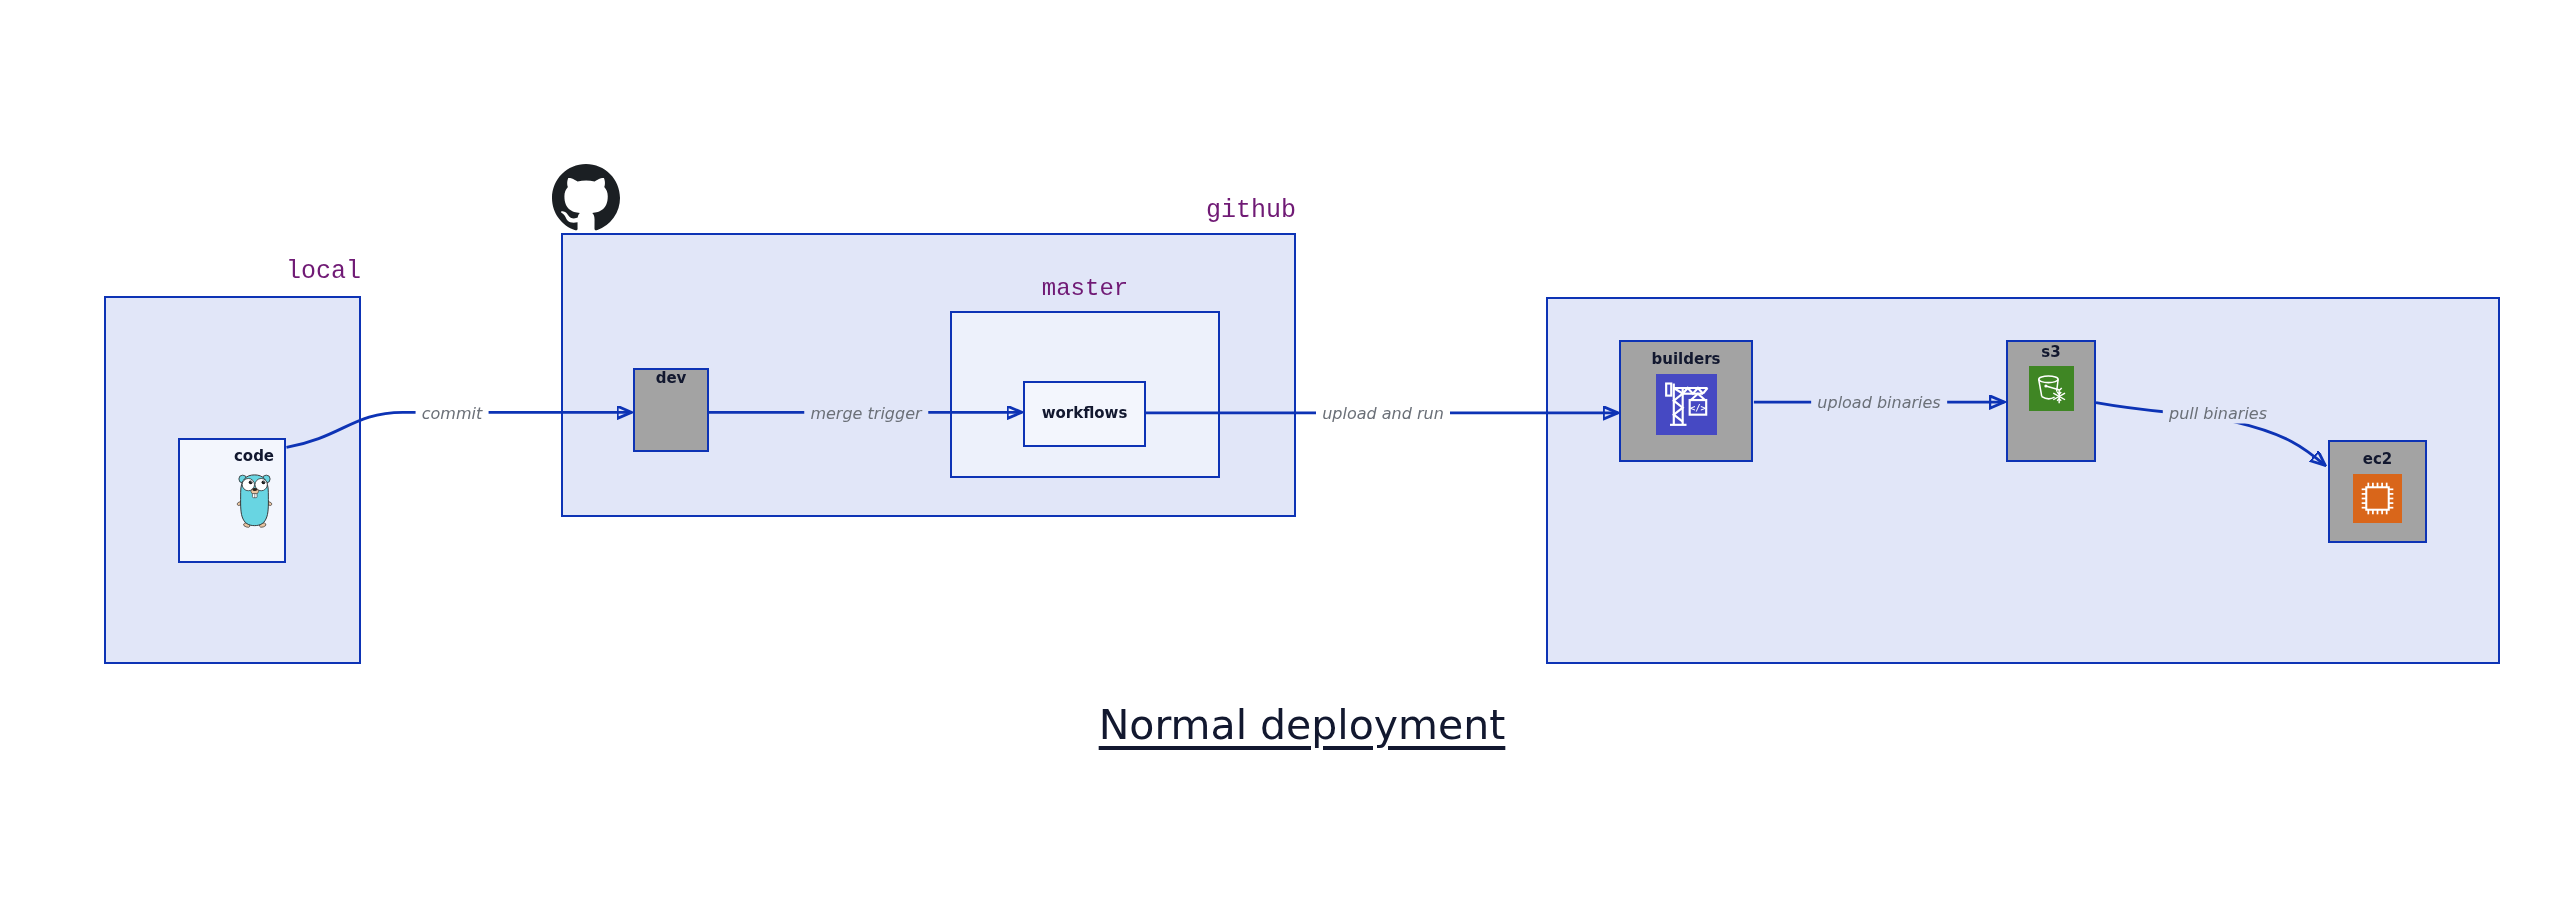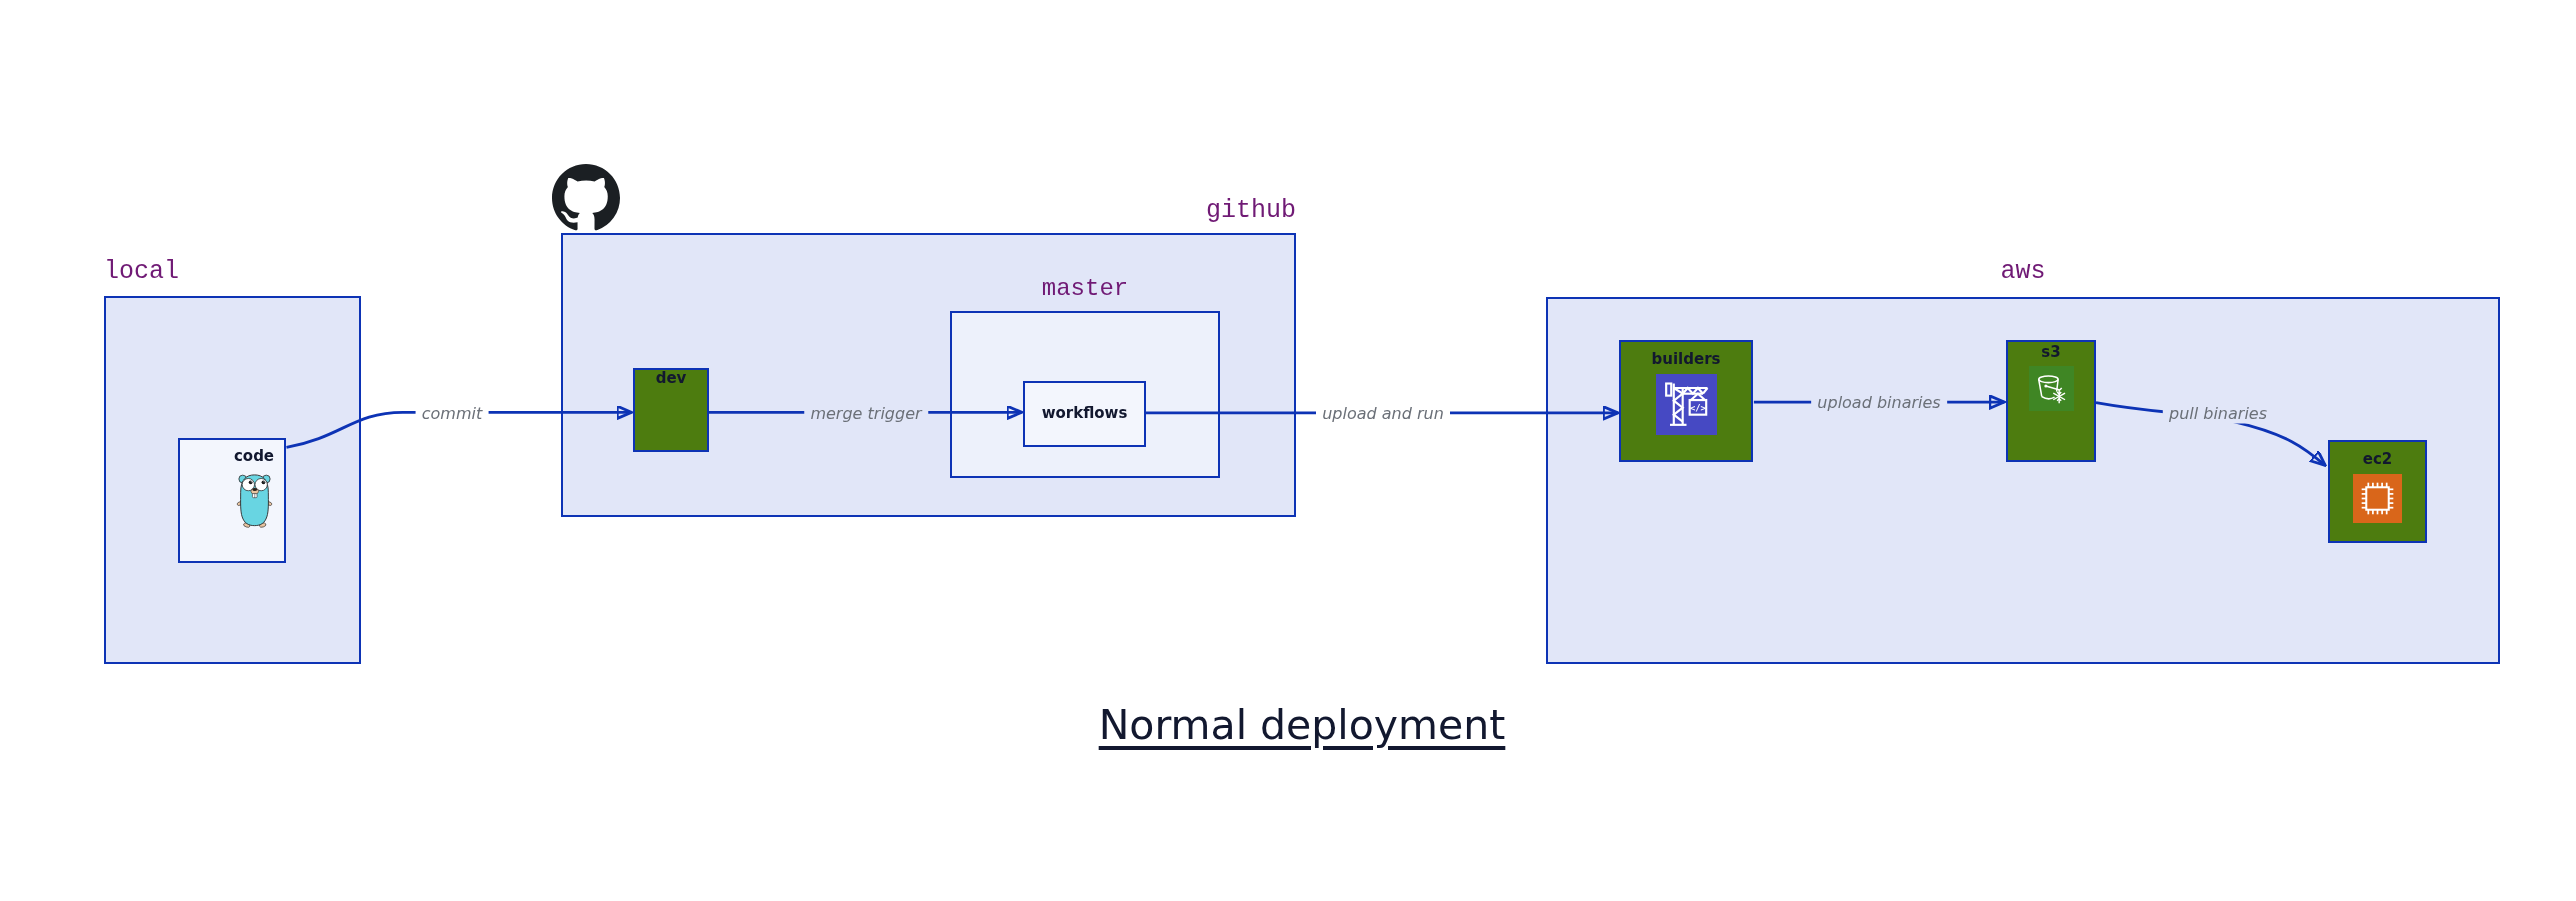--- a/index.html
+++ b/index.html
@@ -8,27 +8,27 @@
 
   
   .group{position:absolute;background:#e1e6f8;border:2.6px solid #0d33b5;box-sizing:border-box;z-index:1;}
   .g-local{left:104px;top:296px;width:257px;height:368px;}
   .g-github{left:561px;top:233px;width:735px;height:284px;}
   .g-master{left:950px;top:311px;width:270px;height:167px;background:#edf1fb;z-index:2;}
   .g-aws{left:1546px;top:297px;width:954px;height:367px;}
 
   
   .grouplabel{position:absolute;color:#701a75;font-size:25px;line-height:1.1;z-index:2;font-family:Liberation Mono, monospace;}
-  .l-local{left:104px;top:258px;width:257px;text-align:left;}
+  .l-local{left:104px;top:258px;width:257px;text-align:right;}
   .l-github{left:1090px;top:197px;width:206px;text-align:right;}
   .l-master{left:950px;top:276px;width:270px;text-align:center;font-size:24px;}
   .l-aws{left:1546px;top:258px;width:954px;text-align:center;}
 
   
-  .node{position:absolute;background:#4d7c0f;border:2.6px solid #0d33b5;box-sizing:border-box;z-index:3;
+  .node{position:absolute;background:#a3a3a3;border:2.6px solid #0d33b5;box-sizing:border-box;z-index:3;
         display:flex;flex-direction:column;align-items:center;}
   .nodelabel{color:#12182f;font-weight:bold;font-size:15px;line-height:1.15;}
   .n-code{left:178px;top:438px;width:108px;height:125px;background:#f3f6fd;padding-top:8.2px;padding-left:44px;}
   .n-dev{left:633px;top:368px;width:76px;height:84px;}
   .n-workflows{left:1023px;top:381px;width:123px;height:66px;background:#f3f6fd;justify-content:center;}
   .n-builders{left:1619px;top:340px;width:134px;height:122px;padding-top:9.3px;}
   .n-s3{left:2006px;top:340px;width:90px;height:122px;padding-top:2px;}
   .n-ec2{left:2328px;top:440px;width:99px;height:103px;padding-top:9.3px;}
   .iconwrap{margin-top:5.2px;line-height:0;}
 
@@ -62,21 +62,20 @@
 <div id="stage">
 
   <div class="group g-local"></div>
   <div class="group g-github"></div>
   <div class="group g-master"></div>
   <div class="group g-aws"></div>
 
   <div class="grouplabel l-local">local</div>
   <div class="grouplabel l-github">github</div>
   <div class="grouplabel l-master">master</div>
-  <div class="grouplabel l-aws">aws</div>
 
   <div class="ghlogo">
     <svg width="68" height="68" viewBox="0 0 16 16">
       <path fill="#1b1f23" d="M8 0C3.58 0 0 3.58 0 8c0 3.54 2.29 6.53 5.47 7.59.4.07.55-.17.55-.38 0-.19-.01-.82-.01-1.49-2.01.37-2.53-.49-2.69-.94-.09-.23-.48-.94-.82-1.13-.28-.15-.68-.52-.01-.53.63-.01 1.08.58 1.23.82.72 1.21 1.87.87 2.33.66.07-.52.28-.87.51-1.07-1.78-.2-3.64-.89-3.64-3.95 0-.87.31-1.59.82-2.15-.08-.2-.36-1.02.08-2.12 0 0 .67-.21 2.2.82.64-.18 1.32-.27 2-.27s1.36.09 2 .27c1.53-1.04 2.2-.82 2.2-.82.44 1.1.16 1.92.08 2.12.51.56.82 1.27.82 2.15 0 3.07-1.87 3.75-3.65 3.95.29.25.54.73.54 1.48 0 1.07-.01 1.93-.01 2.2 0 .21.15.46.55.38A8.01 8.01 0 0 0 16 8c0-4.42-3.58-8-8-8z"></path>
     </svg>
   </div>
 
   <div class="node n-code">
     <div class="nodelabel">code</div>
     <div class="iconwrap">

